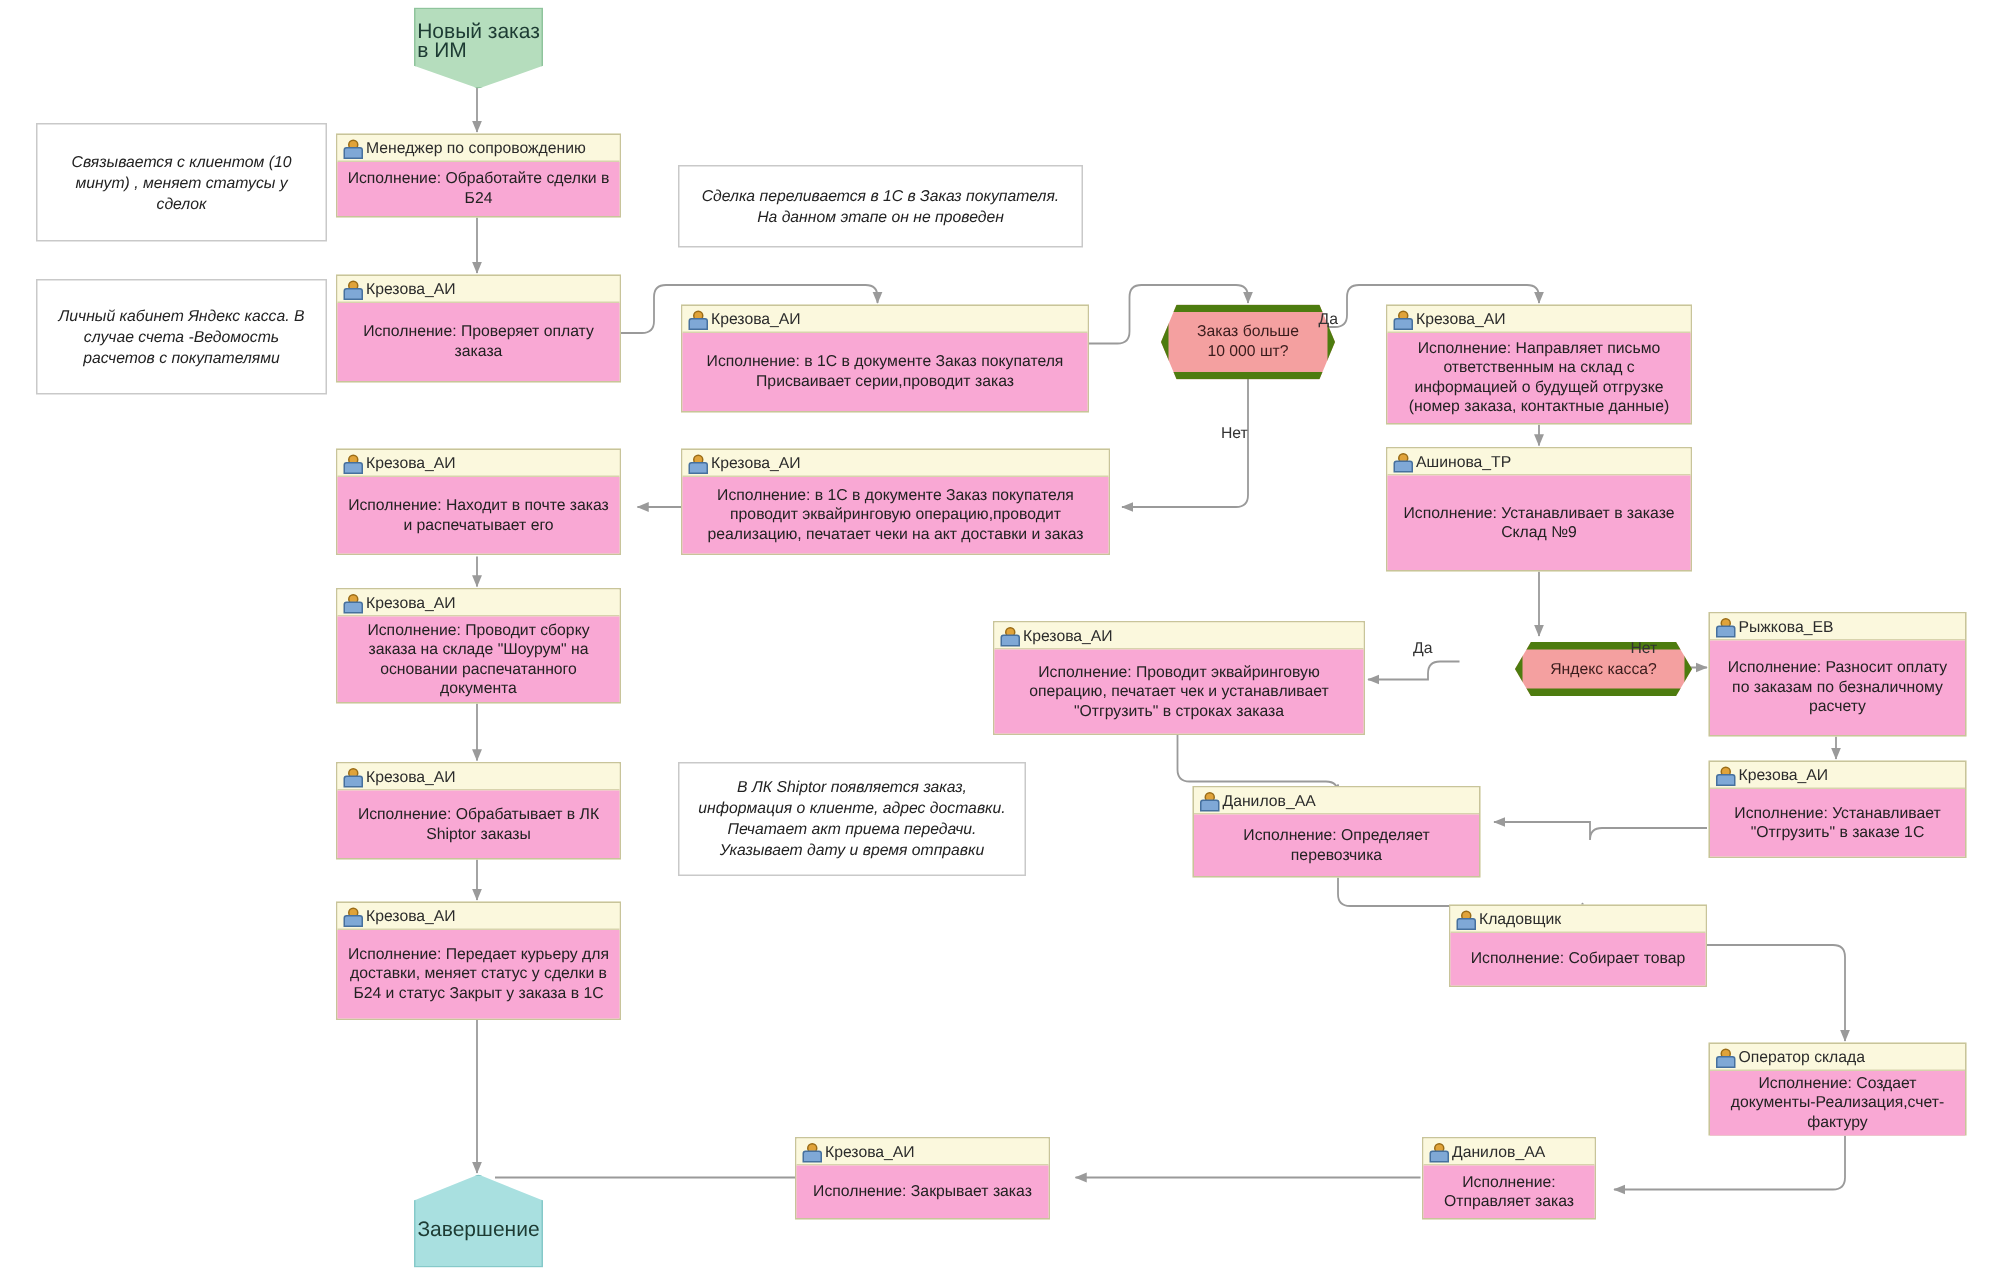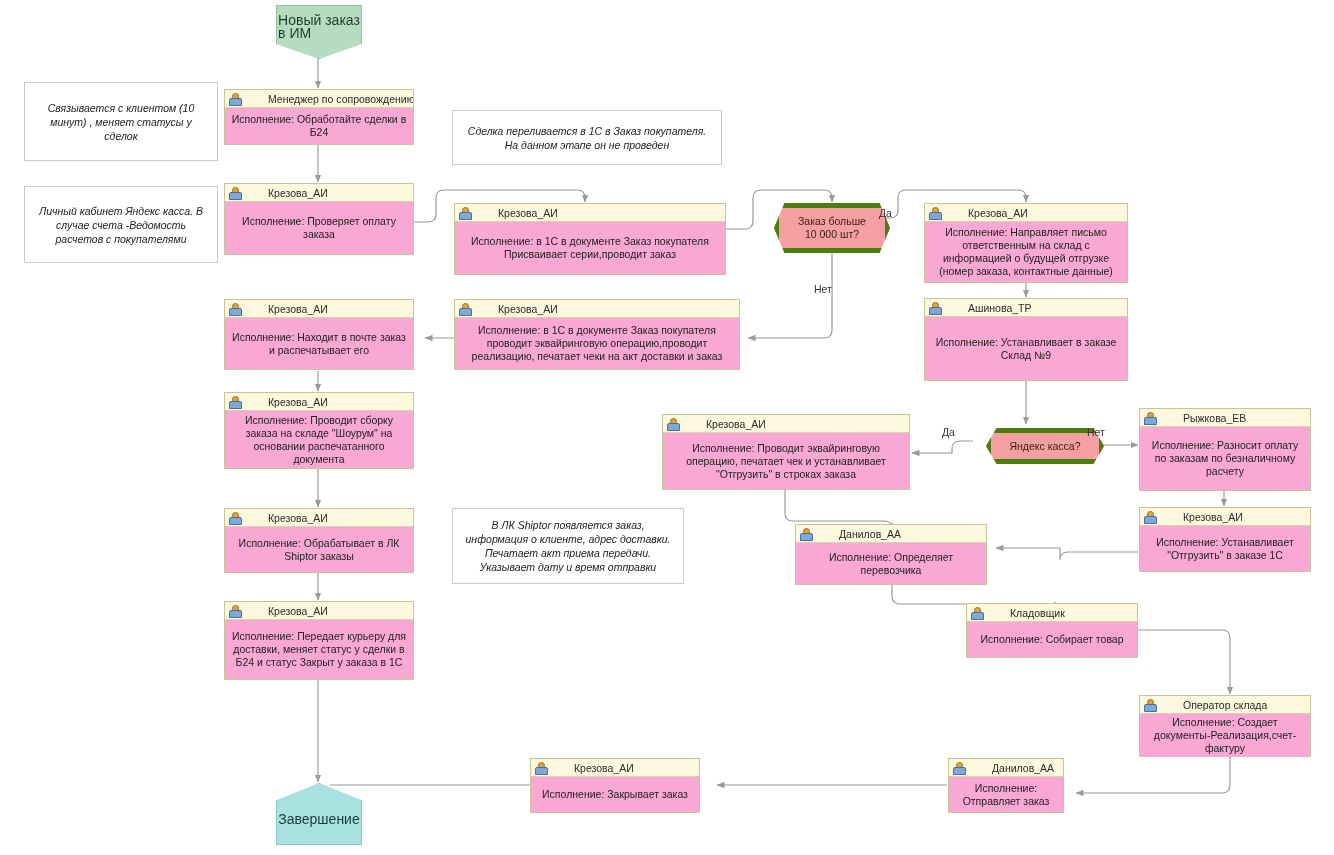--- a/index.html
+++ b/index.html
@@ -22,21 +22,21 @@
     display:flex;align-items:center;
     gap:4px;
     padding:0 4px;
     background:#fbf8dd;
     border-bottom:1px solid #d8d3ad;
     font-size:10.5px;
     color:#2b2b2b;
     white-space:nowrap;
     overflow:hidden;
   }
-  .task .hdr .nm{letter-spacing:0px;margin-left:24px;}
+  .task .hdr .nm{letter-spacing:0px;}
   .task .body{
     flex:1 1 auto;
     display:flex;align-items:center;justify-content:center;
     text-align:center;
     padding:2px 5px;
     font-size:10.5px;
     line-height:13px;
     color:#222;
     background:#f9a8d4;
   }
@@ -305,21 +305,21 @@
     <div class="hdr">
       <span class="p-ico">
           <span class="head"></span>
           <span class="body2"></span>
         </span>
       <span class="nm">Крезова_АИ</span>
     </div>
     <div class="body">Исполнение: Проводит эквайринговую операцию, печатает чек и устанавливает "Отгрузить" в строках заказа</div>
   </div>
 
-  <div class="decision" style="left:986px;top:428px;width:108px;height:26px;align-items:center;">
+  <div class="decision" style="left:1010px;top:428px;width:108px;height:26px;align-items:center;">
     <span>Яндекс касса?</span>
   </div>
   <div class="elabel" style="left:942px;top:426px;">Да</div>
   <div class="elabel" style="left:1087px;top:426px;">Нет</div>
 
   <div class="task" style="left:1139px;top:408px;width:172px;height:83px;">
     <div class="hdr">
       <span class="p-ico">
           <span class="head"></span>
           <span class="body2"></span>

